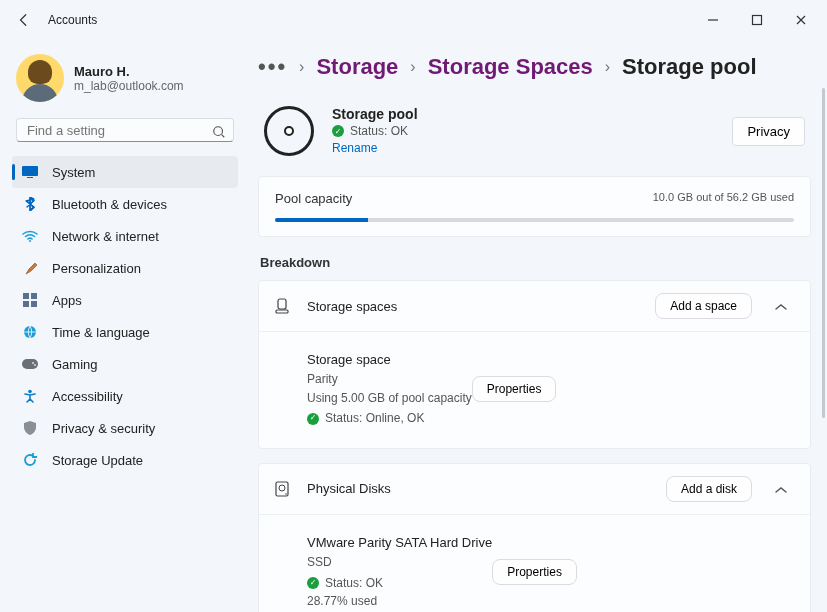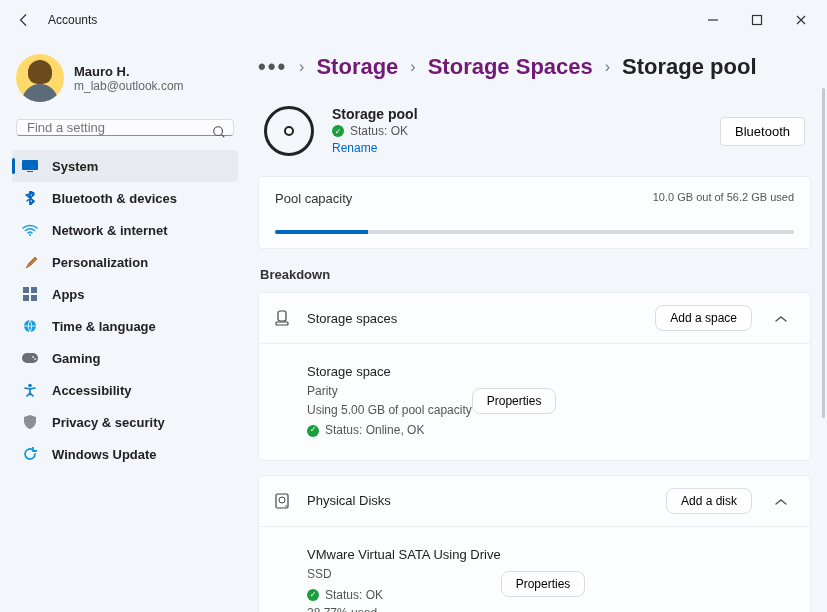--- a/index.html
+++ b/index.html
@@ -20,25 +20,25 @@
 
 .user { display: flex; align-items: center; gap: 10px; padding: 6px 4px 16px 4px; }
 .avatar { width: 48px; height: 48px; border-radius: 50%; background: #ffd96a; position: relative; overflow: hidden; }
 .avatar::before { content:""; position:absolute; top:6px; left:12px; width:24px; height:24px; background:#6b4a1e; border-radius:50% 50% 40% 40%; }
 .avatar::after { content:""; position:absolute; bottom:-4px; left:6px; width:36px; height:22px; background:#5c6b7a; border-radius:18px 18px 0 0; }
 .user-name { font-size: 13px; font-weight: 600; color: #222; }
 .user-email { font-size: 12px; color: #666; }
 
 
 .search { position: relative; margin: 0 4px 14px 4px; }
-.search input { width: 100%; height: 17px; background: #fbfcfe; border: 1px solid #d9dde3; border-bottom: 1.5px solid #8a8f96; border-radius: 4px; padding: 0 30px 0 10px; font-size: 13px; color: #333; outline: none; }
+.search input { width: 100%; height: 24px; background: #fbfcfe; border: 1px solid #d9dde3; border-bottom: 1.5px solid #8a8f96; border-radius: 4px; padding: 0 30px 0 10px; font-size: 13px; color: #333; outline: none; }
 .search .sicon { position: absolute; right: 8px; top: 7px; color: #555; }
 
 
-.nav { list-style: none; font-weight: bold; }
+.nav { list-style: none; }
 .nav li { display: flex; align-items: center; height: 32px; padding: 0 10px; border-radius: 4px; font-size: 13px; color: #222; cursor: pointer; gap: 14px; margin-bottom: 0px; }
 .nav li.active { background: #e7eaef; position: relative; }
 .nav li.active::before { content:""; position:absolute; left:0; top:8px; width:3px; height:16px; background:#0067c0; border-radius:2px; }
 .nav .nicon { width: 16px; height: 16px; display:flex; align-items:center; justify-content:center; font-size:14px; }
 
 
 .crumb { display: flex; align-items: center; gap: 12px; padding: 14px 0 18px 0; font-size: 22px; }
 .crumb .dots { color: #555; font-weight: 700; letter-spacing: 2px; cursor: pointer; }
 .crumb .sep { color: #777; font-size: 16px; }
 .crumb a { color: #701a75; text-decoration: none; font-weight: 700; }
@@ -50,21 +50,21 @@
 .poolicon .dot { width: 10px; height: 10px; border: 2px solid #222; border-radius:50%; background:#fff; }
 .poolinfo { flex:1; }
 .poolinfo h2 { font-size: 14px; font-weight: 600; color:#222; }
 .status-row { display:flex; align-items:center; gap:6px; font-size:12px; color:#555; margin-top:2px; }
 .status-dot { width:12px; height:12px; background:#1a9e3e; border-radius:50%; display:inline-flex; align-items:center; justify-content:center; color:#fff; font-size:8px; }
 .rename { color:#0067c0; font-size:12px; cursor:pointer; margin-top:2px; display:inline-block; }
 .opt-btn { background:#fefefe; border:1px solid #d9dde3; border-radius:4px; padding:6px 14px; font-size:13px; cursor:pointer; }
 
 
 .card { background:#fcfdfe; border:1px solid #e8ebef; border-radius:4px; padding:14px 16px; margin-bottom:18px; }
-.cap-row { display:flex; justify-content:space-between; font-size:13px; color:#333; margin-bottom:24px; }
+.cap-row { display:flex; justify-content:space-between; font-size:13px; color:#333; margin-bottom:12px; }
 .cap-right { font-size:11px; color:#555; }
 .bar { height:4px; background:#d6d9de; border-radius:2px; overflow:hidden; position:relative; }
 .bar-fill { height:100%; background:#0067c0; width:18%; }
 
 
 .section-title { font-size:13px; font-weight:600; color:#333; margin:4px 0 10px 2px; }
 .panel { background:#fcfdfe; border:1px solid #e8ebef; border-radius:4px; margin-bottom:14px; }
 .panel-head { display:flex; align-items:center; padding:12px 16px; gap:16px; border-bottom:1px solid #eceff3; }
 .panel-head .picon { width:16px; height:16px; color:#444; }
 .panel-head .ptitle { flex:1; font-size:13px; color:#222; }
@@ -211,21 +211,21 @@
           </span>
           <span>Privacy &amp; security</span>
         </li>
       <li>
           <span class="nicon">
             <svg width="14" height="14" viewBox="0 0 14 14">
               <path d="M12 7a5 5 0 11-2-4" stroke="#1a9ed8" stroke-width="1.8" fill="none" stroke-linecap="round"></path>
               <path d="M10 0v4h4" fill="none" stroke="#1a9ed8" stroke-width="1.8" stroke-linecap="round"></path>
             </svg>
           </span>
-          <span>Windows Update</span>
+          <span>Storage Update</span>
         </li>
     </ul>
   </aside>
 
   <main class="main">
     <div class="scrollbar"></div>
 
     <div class="crumb">
       <span class="dots">•••</span>
       <span class="sep">›</span>
@@ -241,21 +241,21 @@
           <div class="dot"></div>
         </div>
       <div class="poolinfo">
         <h2>Storage pool</h2>
         <div class="status-row">
           <span class="status-dot">✓</span>
           <span>Status: OK</span>
         </div>
         <span class="rename">Rename</span>
       </div>
-      <button class="opt-btn">Bluetooth</button>
+      <button class="opt-btn">Privacy</button>
     </div>
 
     <div class="card">
       <div class="cap-row">
         <span>Pool capacity</span>
         <span class="cap-right">10.0 GB out of 56.2 GB used</span>
       </div>
       <div class="bar">
           <div class="bar-fill"></div>
         </div>
@@ -300,21 +300,21 @@
             </svg></span>
         <span class="ptitle">Physical Disks</span>
         <button class="small-btn">Add a disk</button>
         <span class="chev"><svg width="12" height="8" viewBox="0 0 12 8">
               <path d="M1 6l5-4 5 4" stroke="#555" stroke-width="1.4" fill="none" stroke-linecap="round"></path>
             </svg></span>
       </div>
       <div class="panel-body">
         <div class="item">
           <div class="item-info">
-            <div class="iname">VMware Virtual SATA Using Drive</div>
+            <div class="iname">VMware Parity SATA Hard Drive</div>
             <div>SSD</div>
             <div class="status-row">
                 <span class="status-dot">✓</span>
                 <span>Status: OK</span>
               </div>
             <div>28.77% used</div>
           </div>
           <button class="small-btn">Properties</button>
         </div>
 

